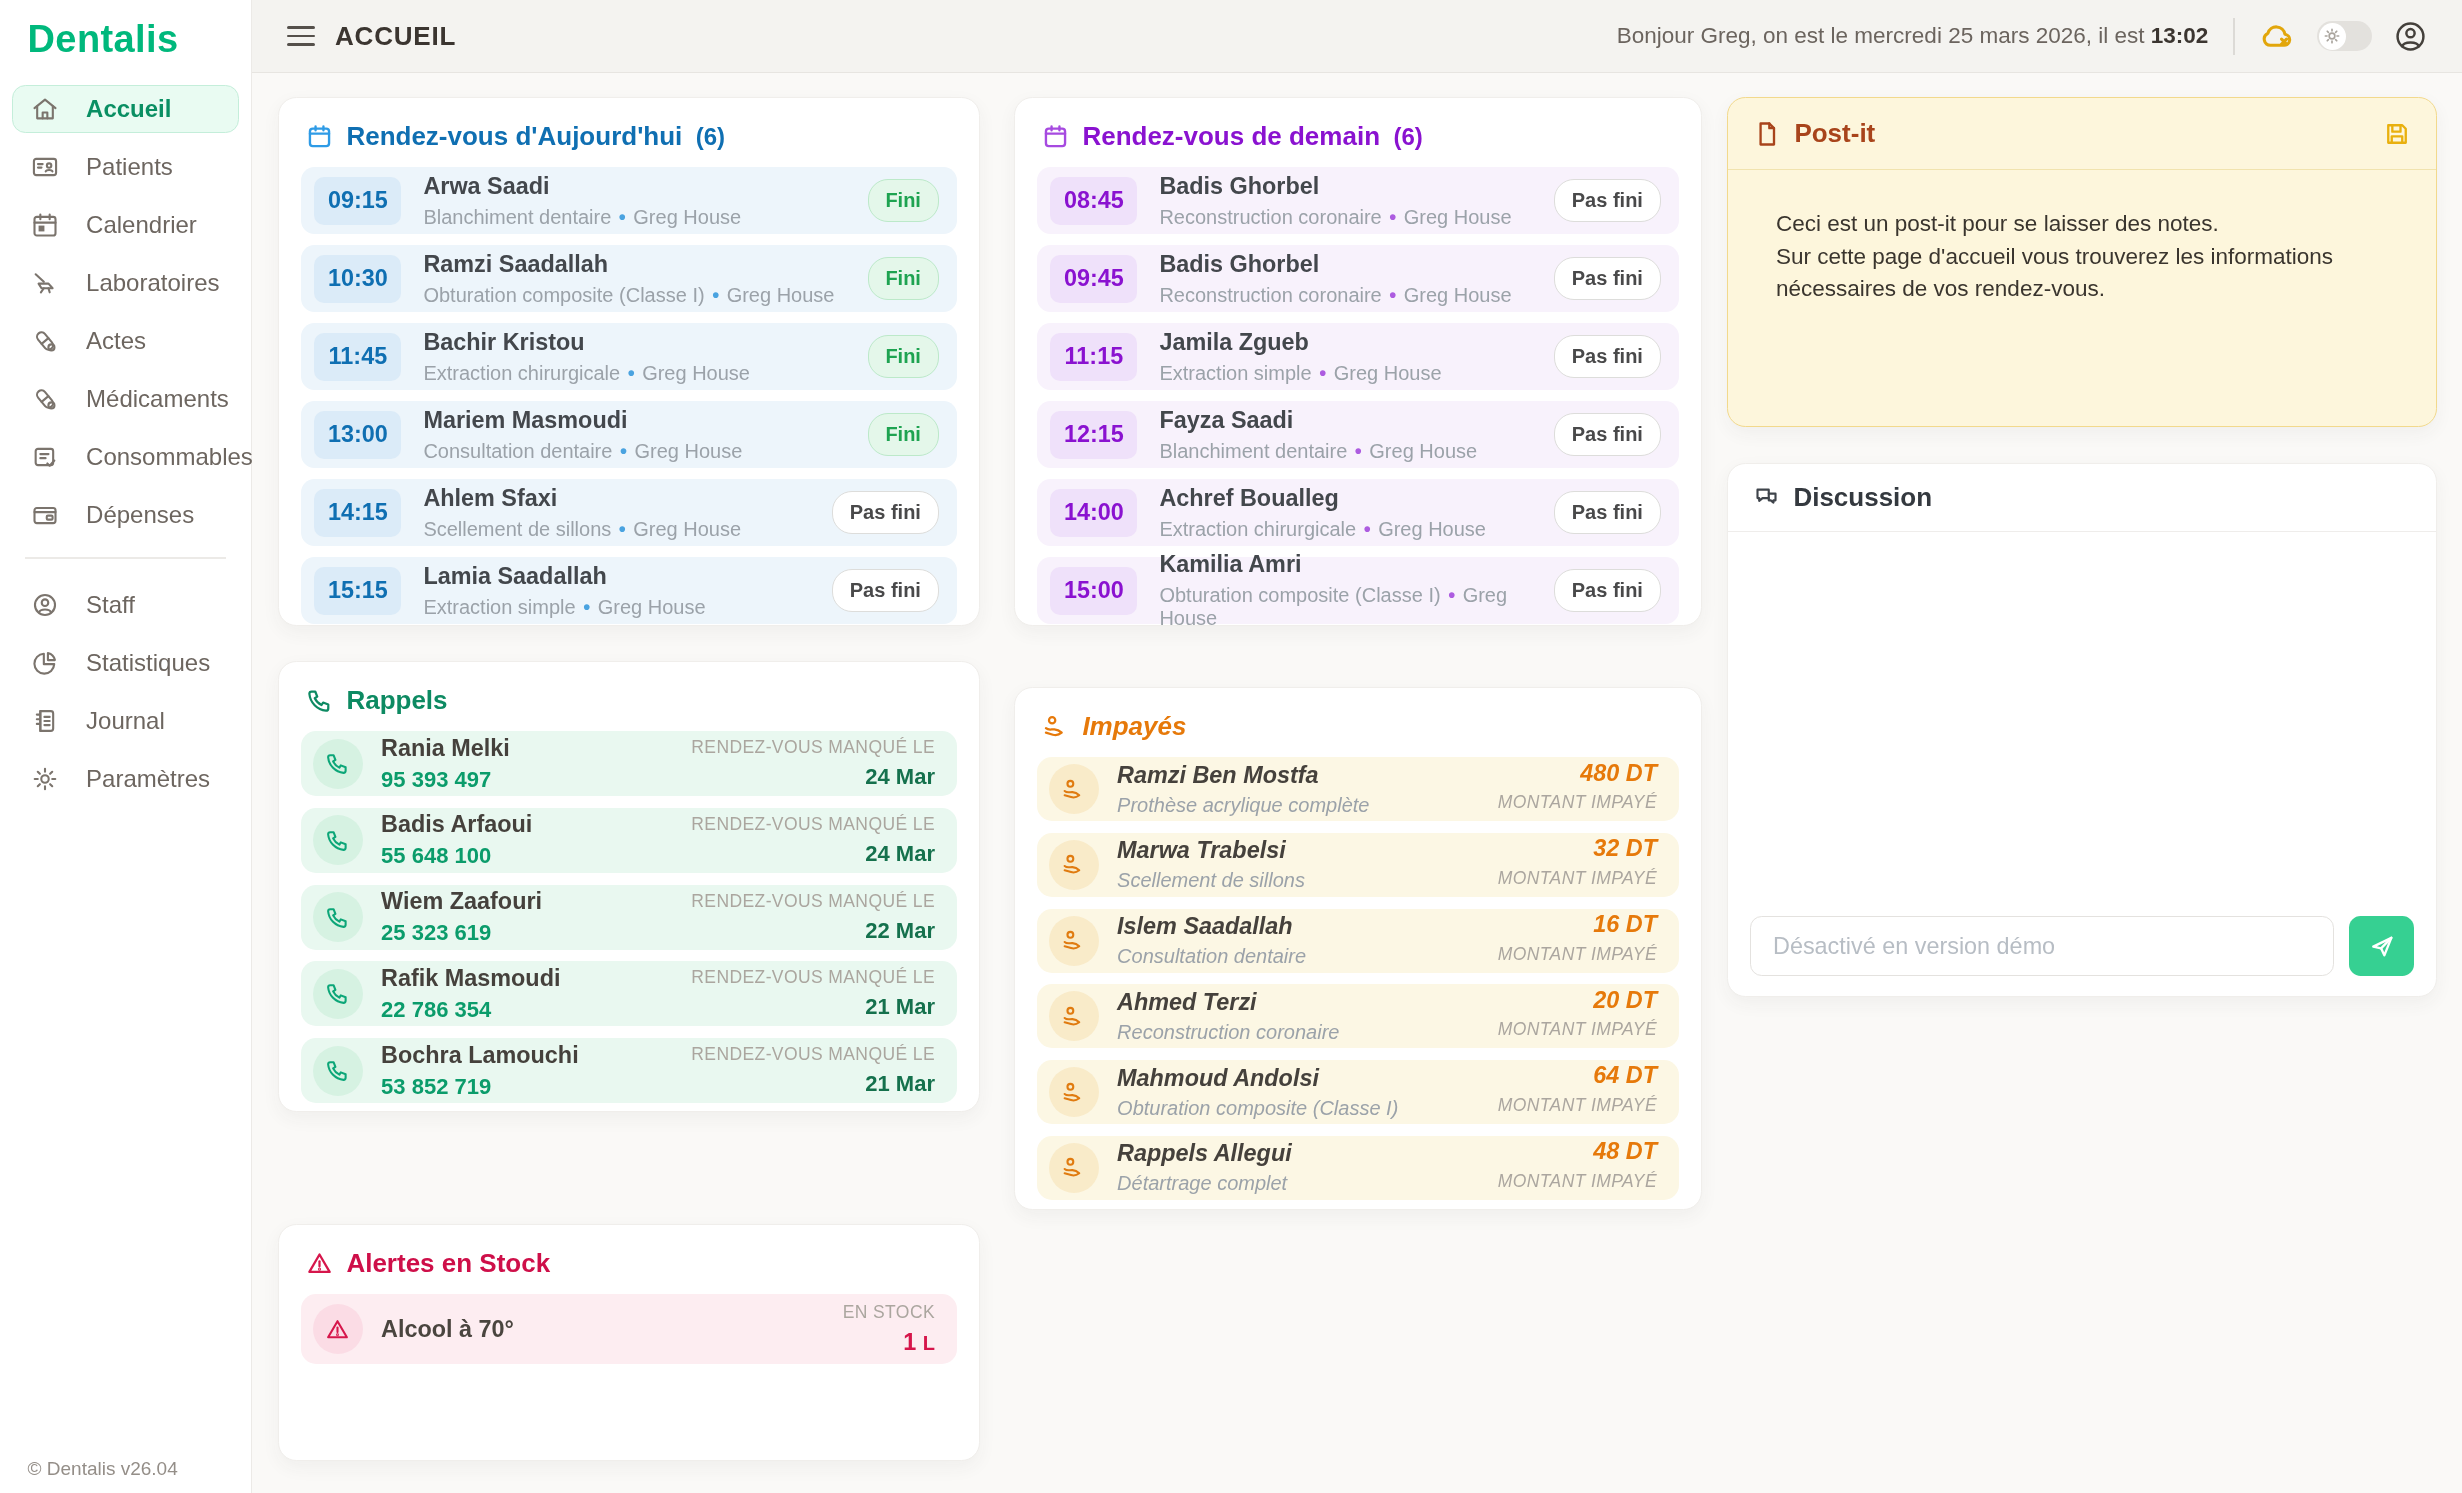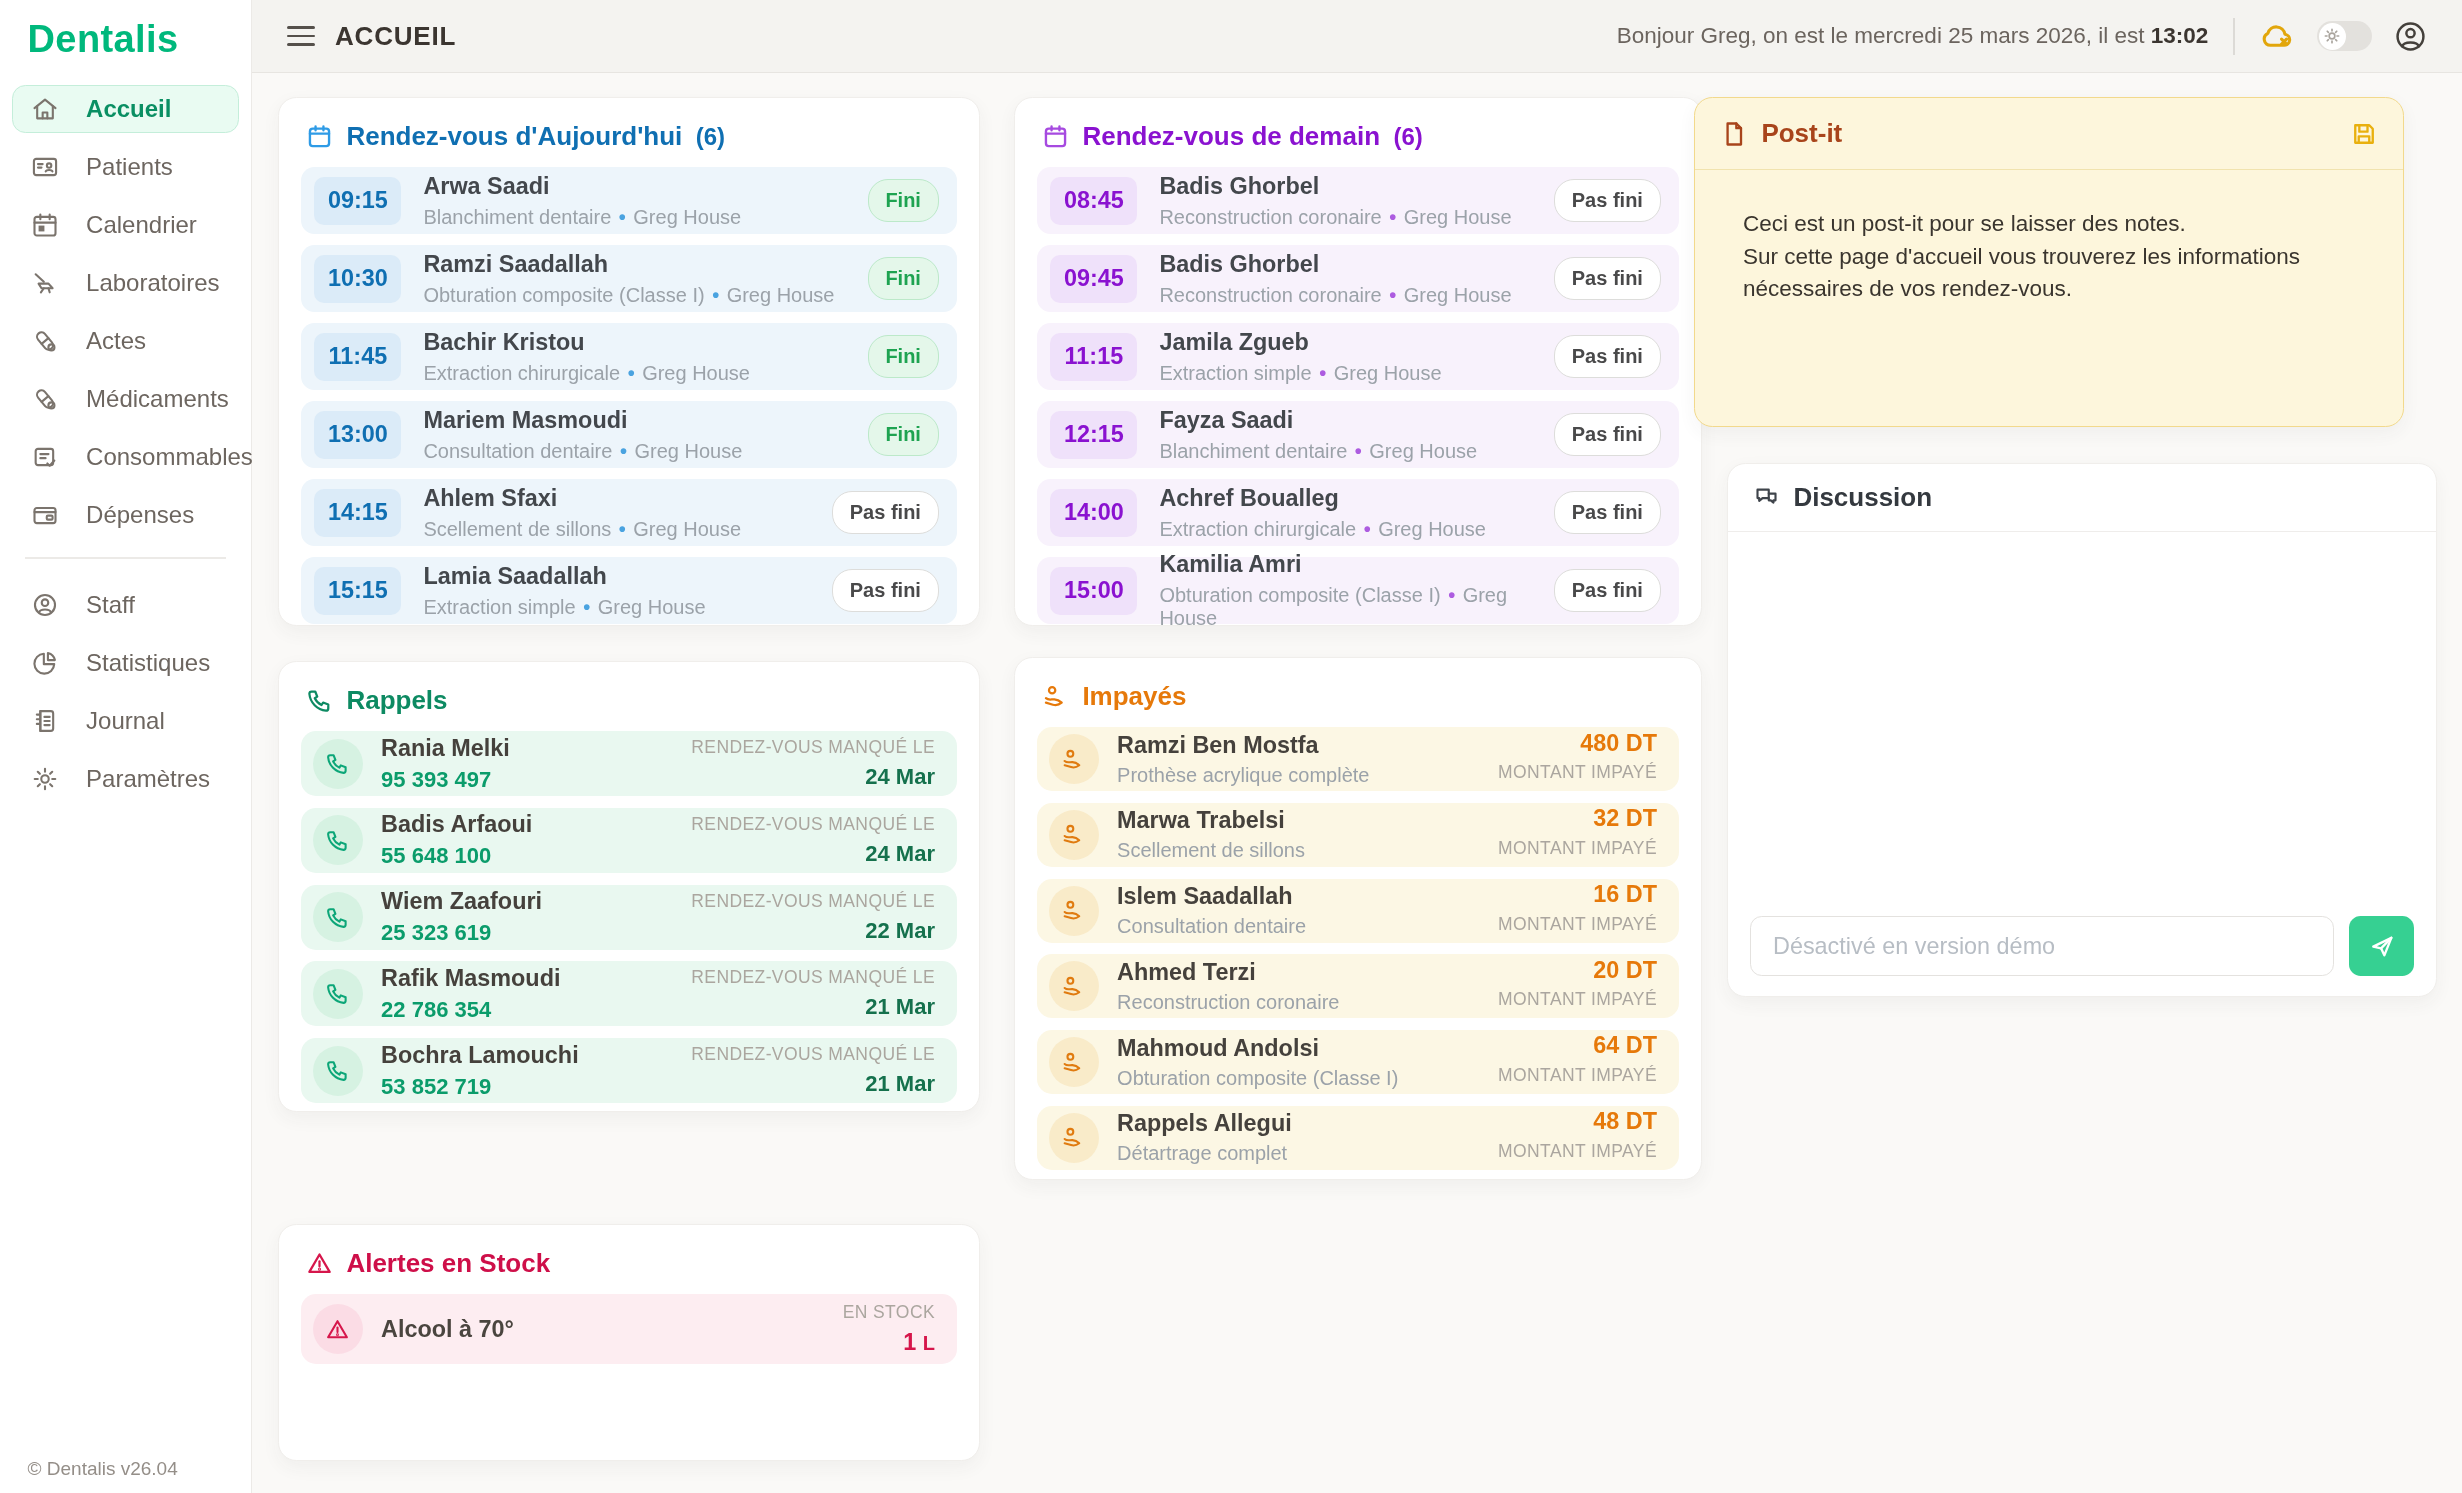--- a/index.html
+++ b/index.html
@@ -42,25 +42,25 @@
   
   .main { position: absolute; left: 252px; top: 73px; width: 2210px; height: 1420px; background: #faf9f7; }
   .card { position: absolute; background: #ffffff; border: 1.7px solid #f0eeeb; border-radius: 18.4px;
           box-shadow: 0 6.7px 18.4px rgba(60,55,50,.05); padding: 20px 22px; }
   .card-head { display: flex; align-items: center; gap: 13.4px; margin: 3.3px 1.7px 15px 5px; }
   .card-title { font-size: 26px; font-weight: 800; }
   .card-count { font-size: 24px; font-weight: 700; }
 
   #card-today     { left: 26px;   top: 24px;   width: 702px; height: 529px; }
   #card-tomorrow  { left: 762px;  top: 24px;   width: 688px; height: 529px; }
-  #card-postit    { left: 1442px; top: 24px;   width: 710px; height: 330px; padding: 0;
+  #card-postit    { left: 1475px; top: 24px;   width: 710px; height: 330px; padding: 0;
                     background: #fdf6dc; border-color: #f2d98c; }
   #card-discussion{ left: 1475px; top: 390px;  width: 710px; height: 534px; padding: 0; }
   #card-rappels   { left: 26px;   top: 588px;  width: 702px; height: 451px; }
-  #card-impayes   { left: 762px;  top: 584px;  width: 688px; height: 523px; }
+  #card-impayes   { left: 762px;  top: 614px;  width: 688px; height: 523px; font-style: italic; }
   #card-stock     { left: 26px;   top: 1151px; width: 702px; height: 237px; }
 
   
   .appt-row { display: flex; align-items: center; height: 67px; border-radius: 13.4px;
               margin-bottom: 11px; padding: 0 18.4px 0 13.4px; cursor: pointer; }
   .today .appt-row { background: #edf5fb; }
   .tomorrow .appt-row { background: #f8f2fc; }
   .time-chip { width: 87px; height: 48px; border-radius: 10px; display: flex; align-items: center;
                justify-content: center; font-size: 23.4px; font-weight: 800; flex: 0 0 auto; }
   .today .time-chip { background: #dbebf8; color: #0f6fb2; }

